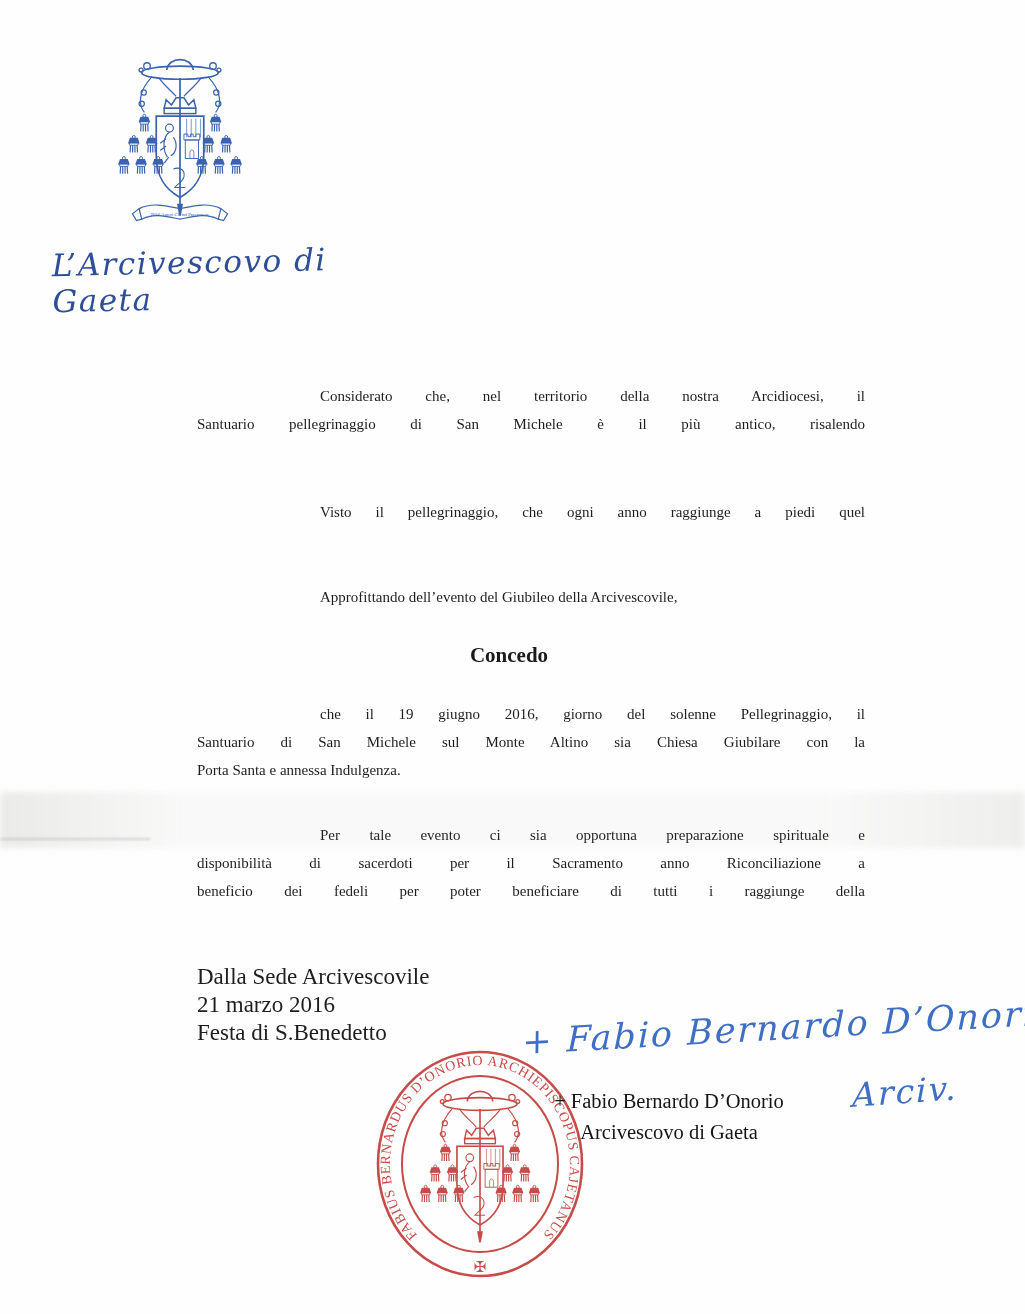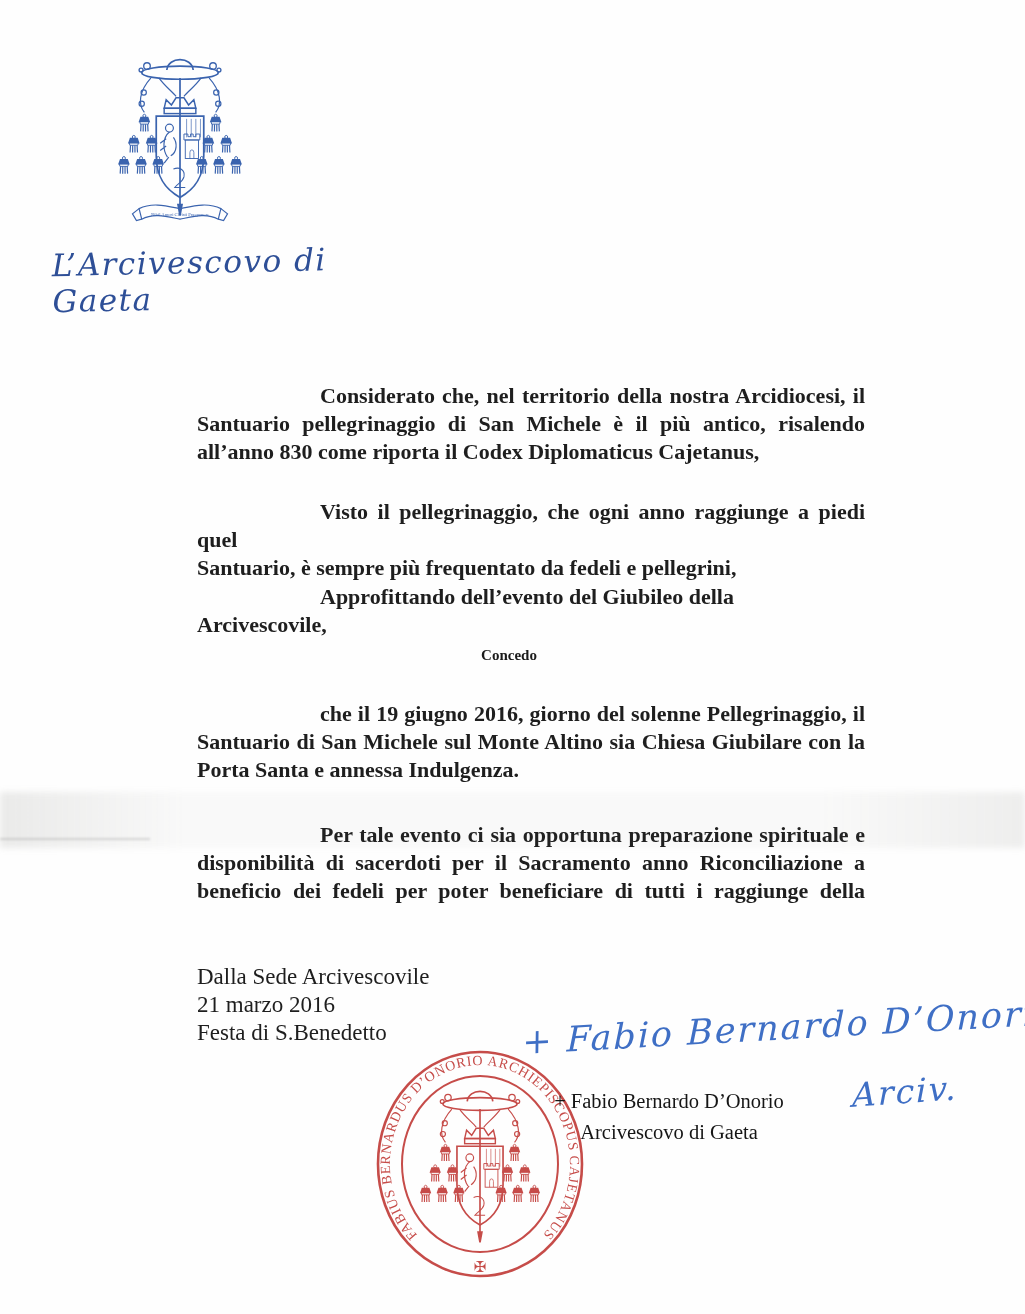--- a/index.html
+++ b/index.html
@@ -14,27 +14,27 @@
   
   .crest-blue{position:absolute;left:114px;top:34px;width:132px;height:208px;color:#3a63ae;}
   .script-title{
     position:absolute;left:52px;top:244px;width:300px;
     color:#2e4f97;font-style:italic;font-size:31px;letter-spacing:1.5px;
     transform:rotate(-1.2deg);
     font-family:"DejaVu Serif","Liberation Serif",serif;
   }
 
   
-  .para{position:absolute;left:197px;width:668px;color:#1e1e1e;font-size:22px;line-height:28px;font-weight:bold;}
+  .para{position:absolute;left:197px;width:668px;color:#1e1e1e;font-size:15px;line-height:28px;}
   .line{width:100%;}
   .jl{text-align:justify;text-align-last:justify;}
   .ind{text-indent:123px;}
   .heading{
     position:absolute;left:197px;width:624px;text-align:center;
-    color:#1b1b1b;font-size:15px;font-weight:bold;line-height:28px;
+    color:#1b1b1b;font-size:21px;font-weight:bold;line-height:28px;
   }
   .closing{position:absolute;left:197px;top:963px;color:#1e1e1e;font-size:23px;line-height:28px;}
 
   
   .sig-hand{
     position:absolute;left:522px;top:1008px;width:500px;
     color:#3f6fc5;font-size:35px;font-style:italic;letter-spacing:2px;
     font-family:"DejaVu Serif","Liberation Serif",serif;
     transform:rotate(-3.2deg) skewX(-4deg);
     white-space:nowrap;
@@ -129,26 +129,24 @@
       <path d="M162,256 L172,264 L166,274 L158,272"></path>
     </g>
     <text x="100" y="267" font-size="7" text-anchor="middle" fill="currentColor">Nihil Amori Christi Praeponere</text>
   </svg>
 
   <div class="script-title">L’Arcivescovo di Gaeta</div>
 
   <div class="para" style="top:382px">
     <div class="line jl ind">Considerato che, nel territorio della nostra Arcidiocesi, il</div>
     <div class="line jl">Santuario pellegrinaggio di San Michele è il più antico, risalendo</div>
-    <div class="line">all’anno 830 come riporta il Codex Diplomaticus Cajetanus,</div>
   </div>
 
   <div class="para" style="top:498px">
     <div class="line jl ind">Visto il pellegrinaggio, che ogni anno raggiunge a piedi quel</div>
-    <div class="line">Santuario, è sempre più frequentato da fedeli e pellegrini,</div>
   </div>
 
   <div class="para" style="top:583px">
     <div class="line ind">Approfittando dell’evento del Giubileo della Arcivescovile,</div>
   </div>
 
   <div class="heading" style="top:641px">Concedo</div>
 
   <div class="para" style="top:700px">
     <div class="line jl ind">che il 19 giugno 2016, giorno del solenne Pellegrinaggio, il</div>

